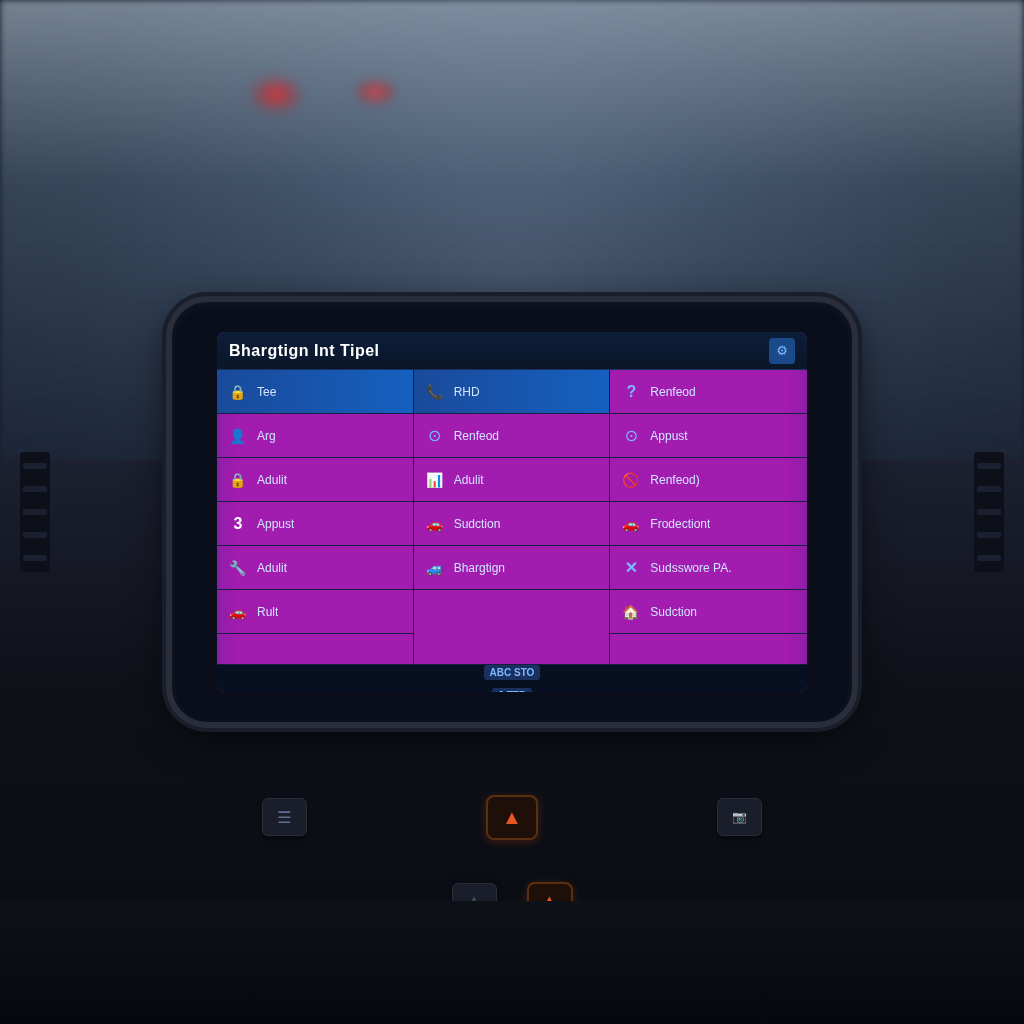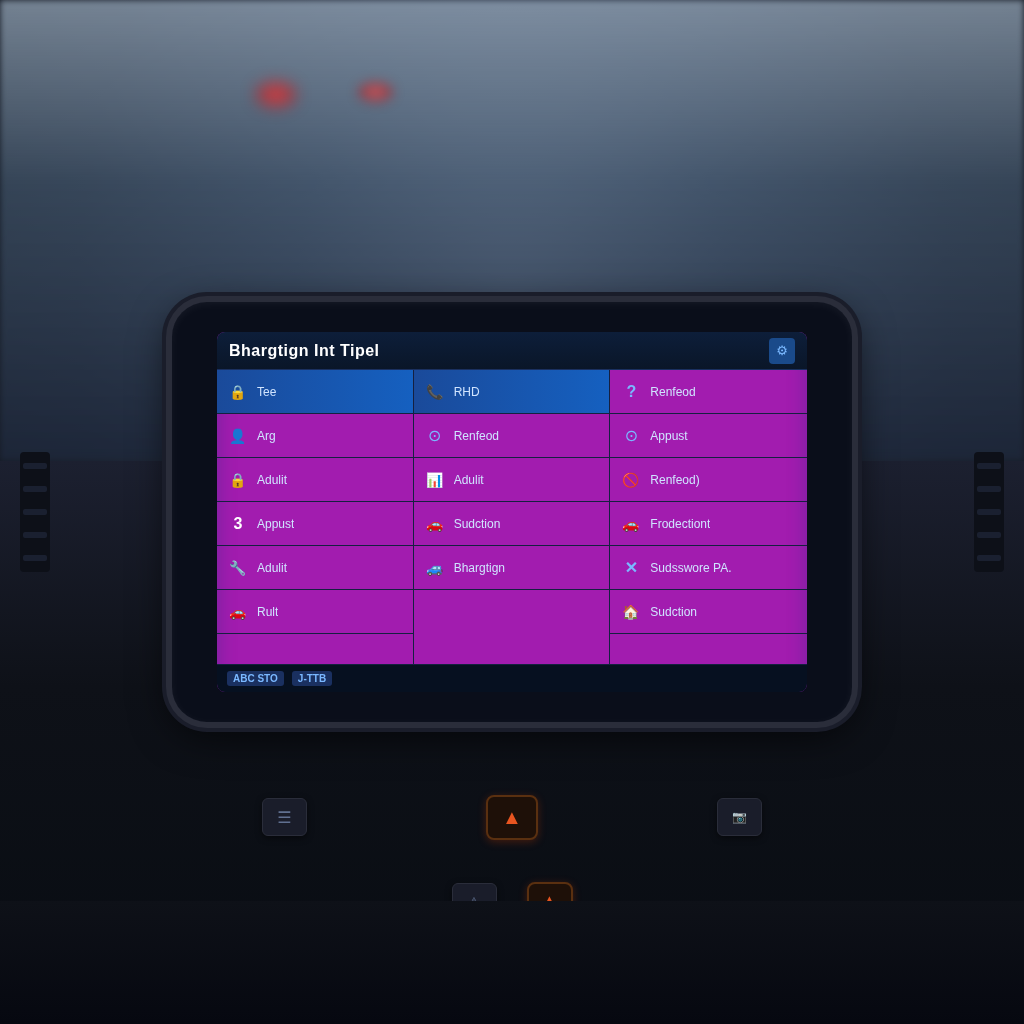--- a/index.html
+++ b/index.html
@@ -190,20 +190,21 @@
     
     .status-bar {
       width: 100%;
       height: 28px;
       background: #061020;
       display: flex;
       align-items: center;
       padding: 0 10px;
       gap: 8px;
       border-top: 1px solid #152040;
+      flex-direction: column;
     }
 
     .status-badge {
       background: #1a3060;
       color: #7ab8ff;
       font-size: 10px;
       padding: 2px 6px;
       border-radius: 3px;
       font-weight: bold;
     }

